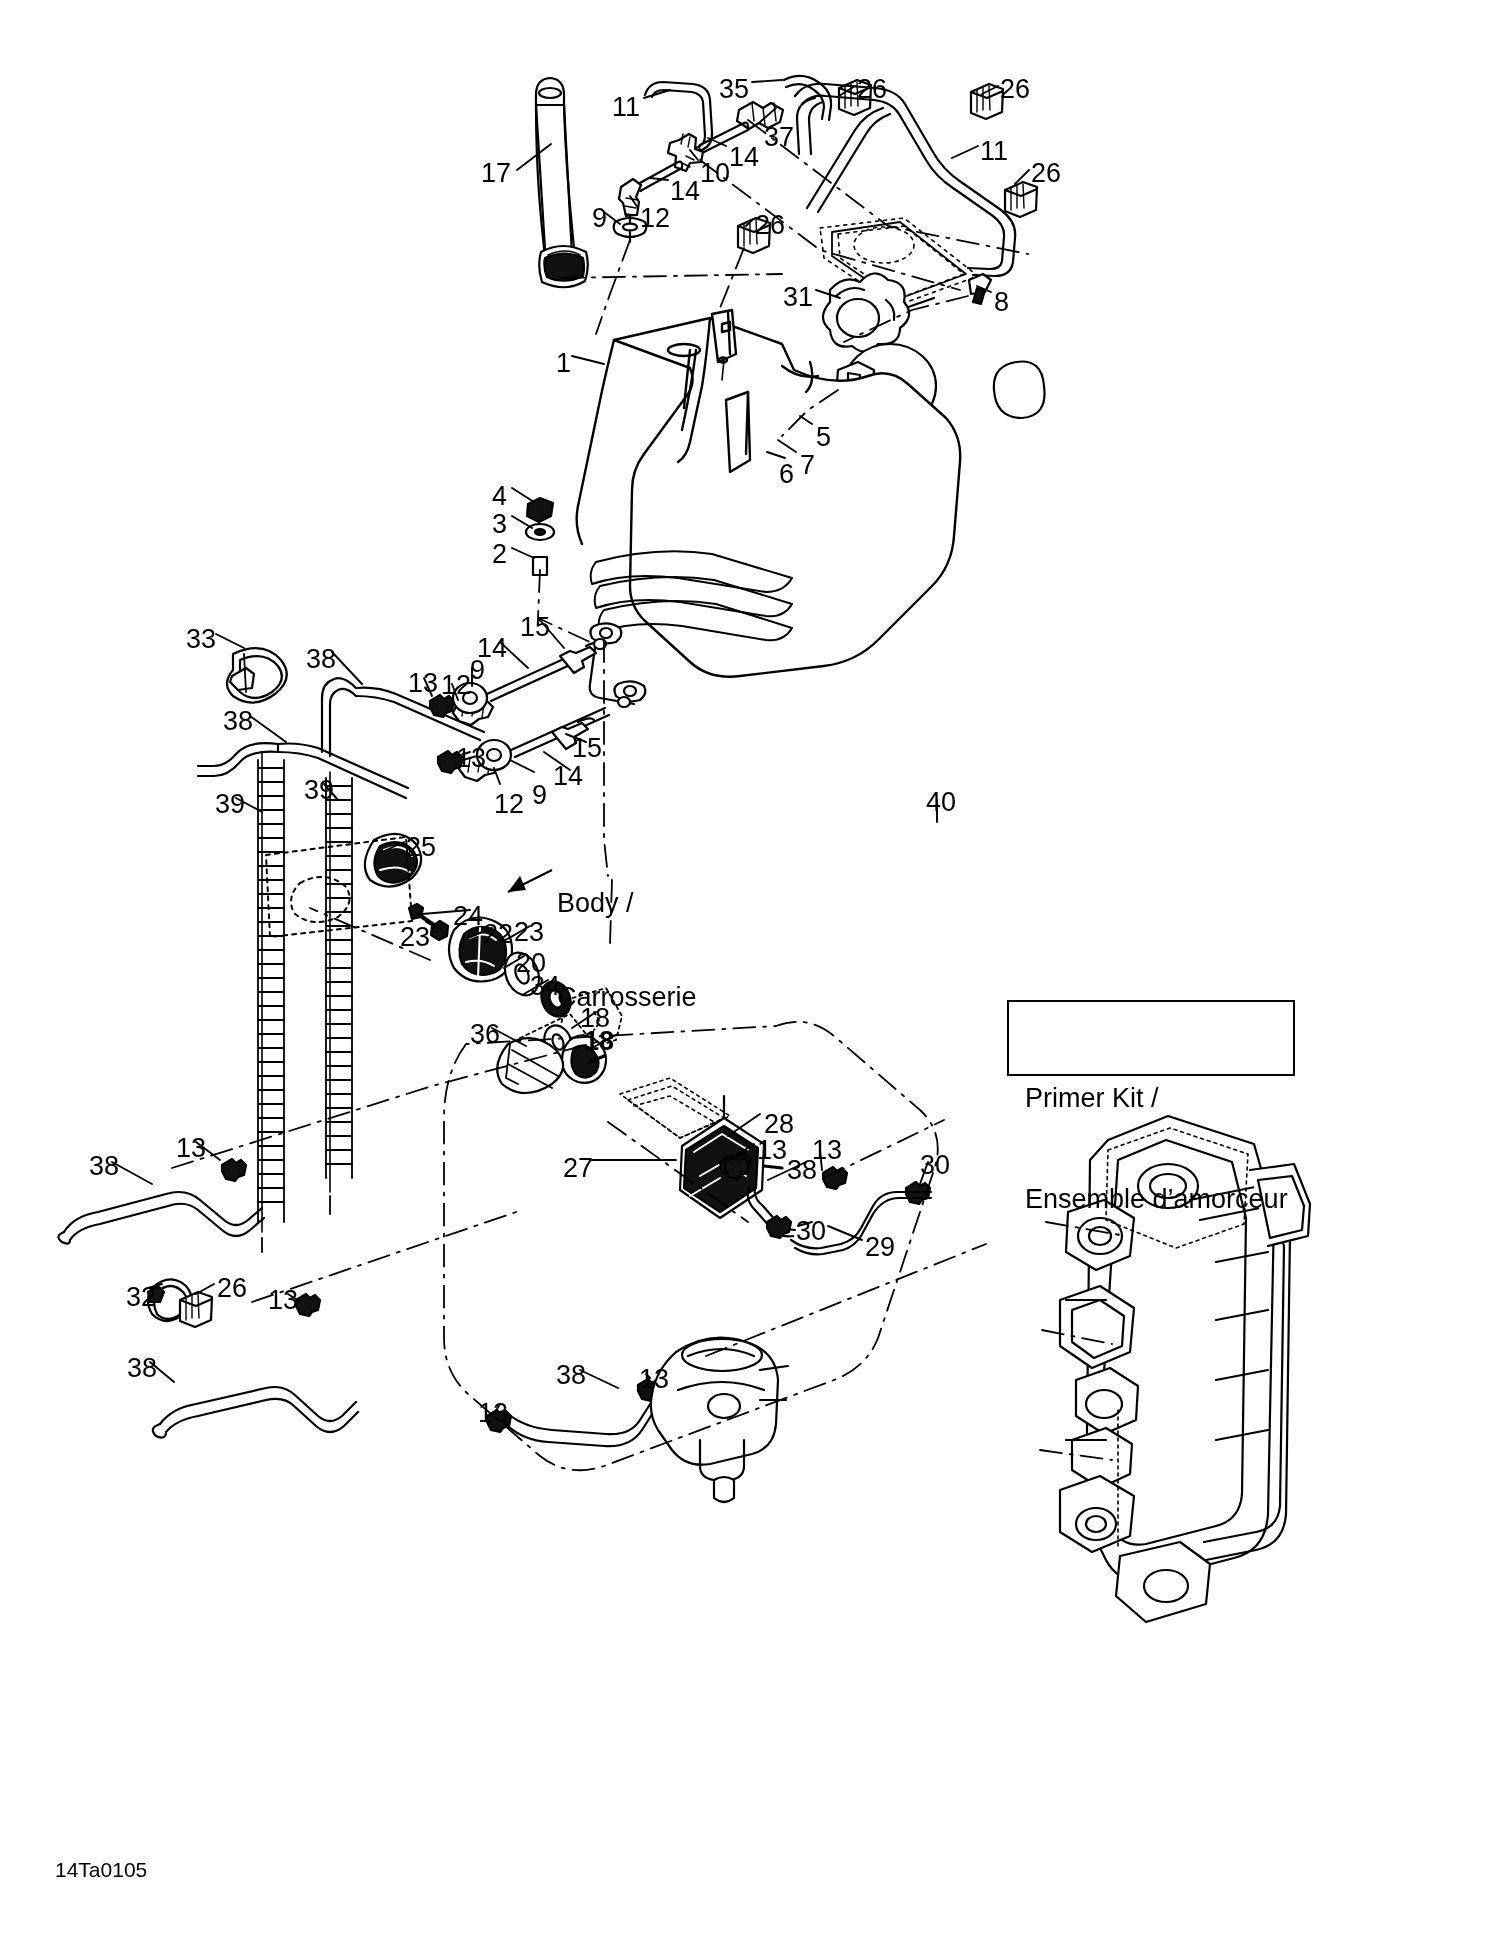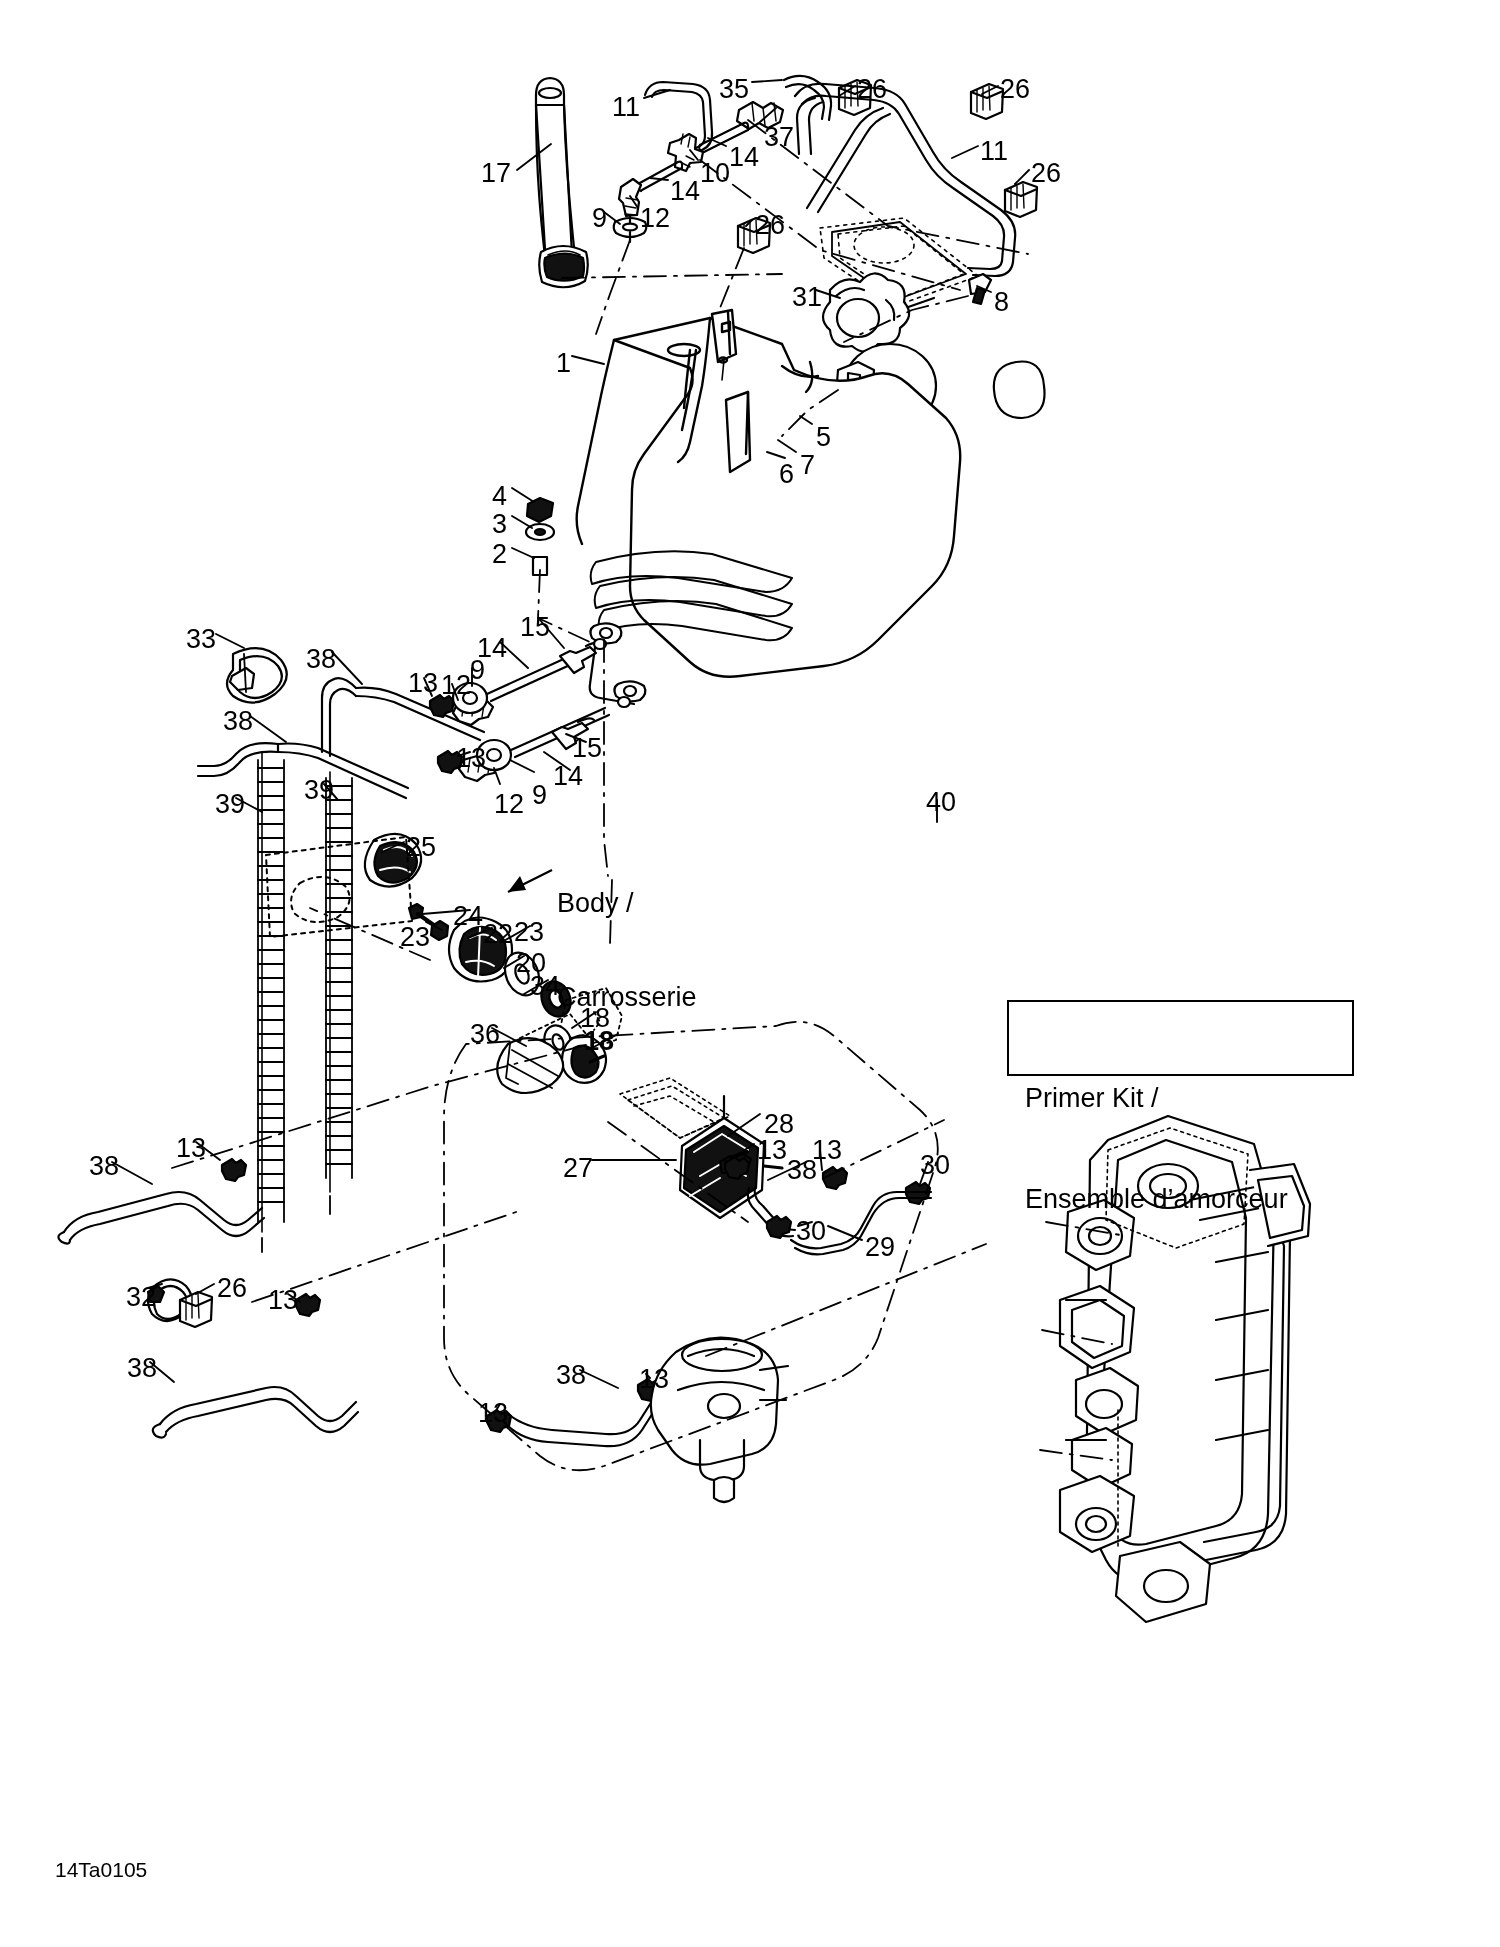--- a/index.html
+++ b/index.html
@@ -622,21 +622,21 @@
     <div class="callout" style="left:1000px;top:76px;">26</div>
     <div class="callout" style="left:764px;top:124px;">37</div>
     <div class="callout" style="left:729px;top:144px;">14</div>
     <div class="callout" style="left:700px;top:160px;text-align:center;">10</div>
     <div class="callout" style="left:980px;top:138px;">11</div>
     <div class="callout" style="left:1031px;top:160px;">26</div>
     <div class="callout" style="left:670px;top:178px;">14</div>
     <div class="callout" style="left:640px;top:205px;">12</div>
     <div class="callout" style="left:592px;top:205px;">9</div>
     <div class="callout" style="left:755px;top:212px;">26</div>
-    <div class="callout" style="left:783px;top:284px;margin-left:9px;">31</div>
+    <div class="callout" style="left:783px;top:284px;">31</div>
     <div class="callout" style="left:994px;top:289px;">8</div>
     <div class="callout" style="left:556px;top:350px;">1</div>
     <div class="callout" style="left:816px;top:424px;">5</div>
     <div class="callout" style="left:800px;top:452px;">7</div>
     <div class="callout" style="left:779px;top:461px;">6</div>
     <div class="callout" style="left:492px;top:483px;">4</div>
     <div class="callout" style="left:492px;top:511px;">3</div>
     <div class="callout" style="left:492px;top:541px;">2</div>
     <div class="callout" style="left:186px;top:626px;">33</div>
     <div class="callout" style="left:306px;top:646px;">38</div>
@@ -684,21 +684,21 @@
 
     <div class="bodylabel" style="left:557px;top:825px;">
       <div>Body /</div>
       <div>Carrosserie</div>
     </div>
     <svg class="layer" viewBox="0 0 1500 1947" fill="none" stroke="#000" stroke-width="2.2">
       <path d="M552 870 l-44 22"></path>
       <path d="M508 892 l18 -2 l-6 -14 z" fill="#000" stroke="none"></path>
     </svg>
 
-    <div class="kitbox" style="left:1007px;top:1000px;width:347px;height:76px;">
+    <div class="kitbox" style="left:1007px;top:1000px;width:288px;height:76px;">
       <div class="kittext">
         <div>Primer Kit /</div>
         <div>Ensemble d’amorceur</div>
       </div>
     </div>
 
     <div class="footer" style="left:55px;top:1858px;">14Ta0105</div>
 
   </div>
 </div>

